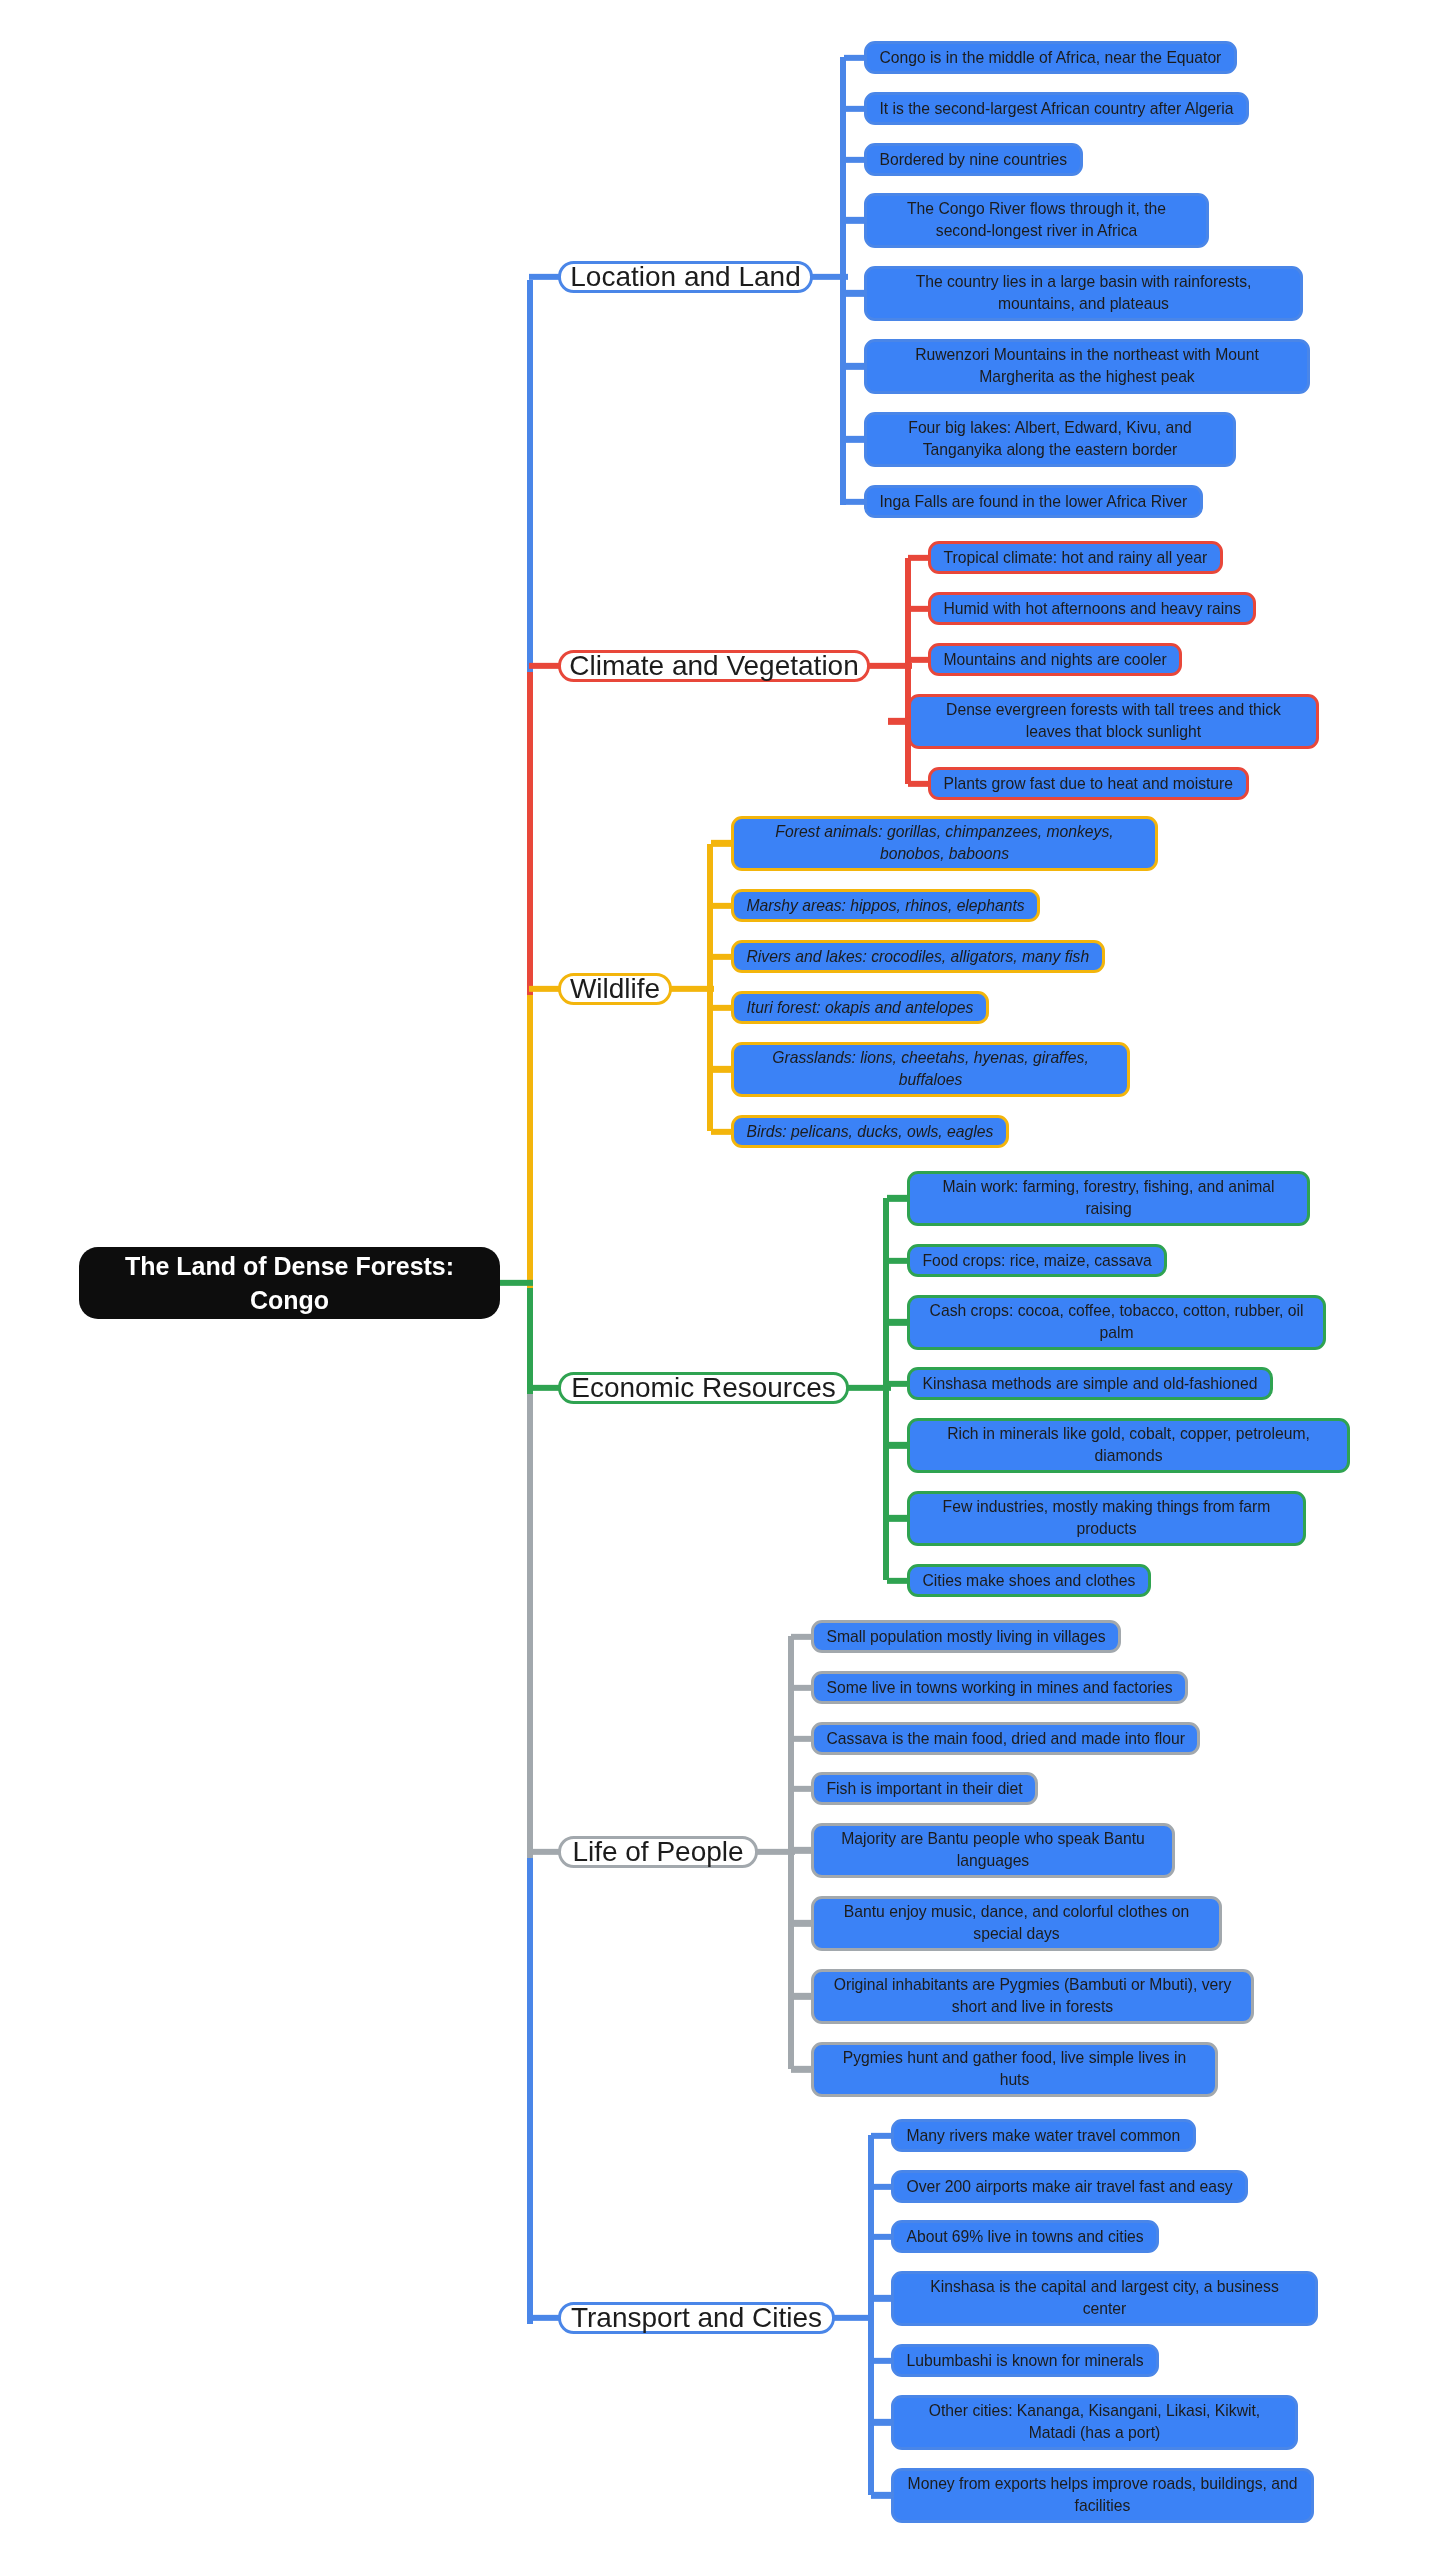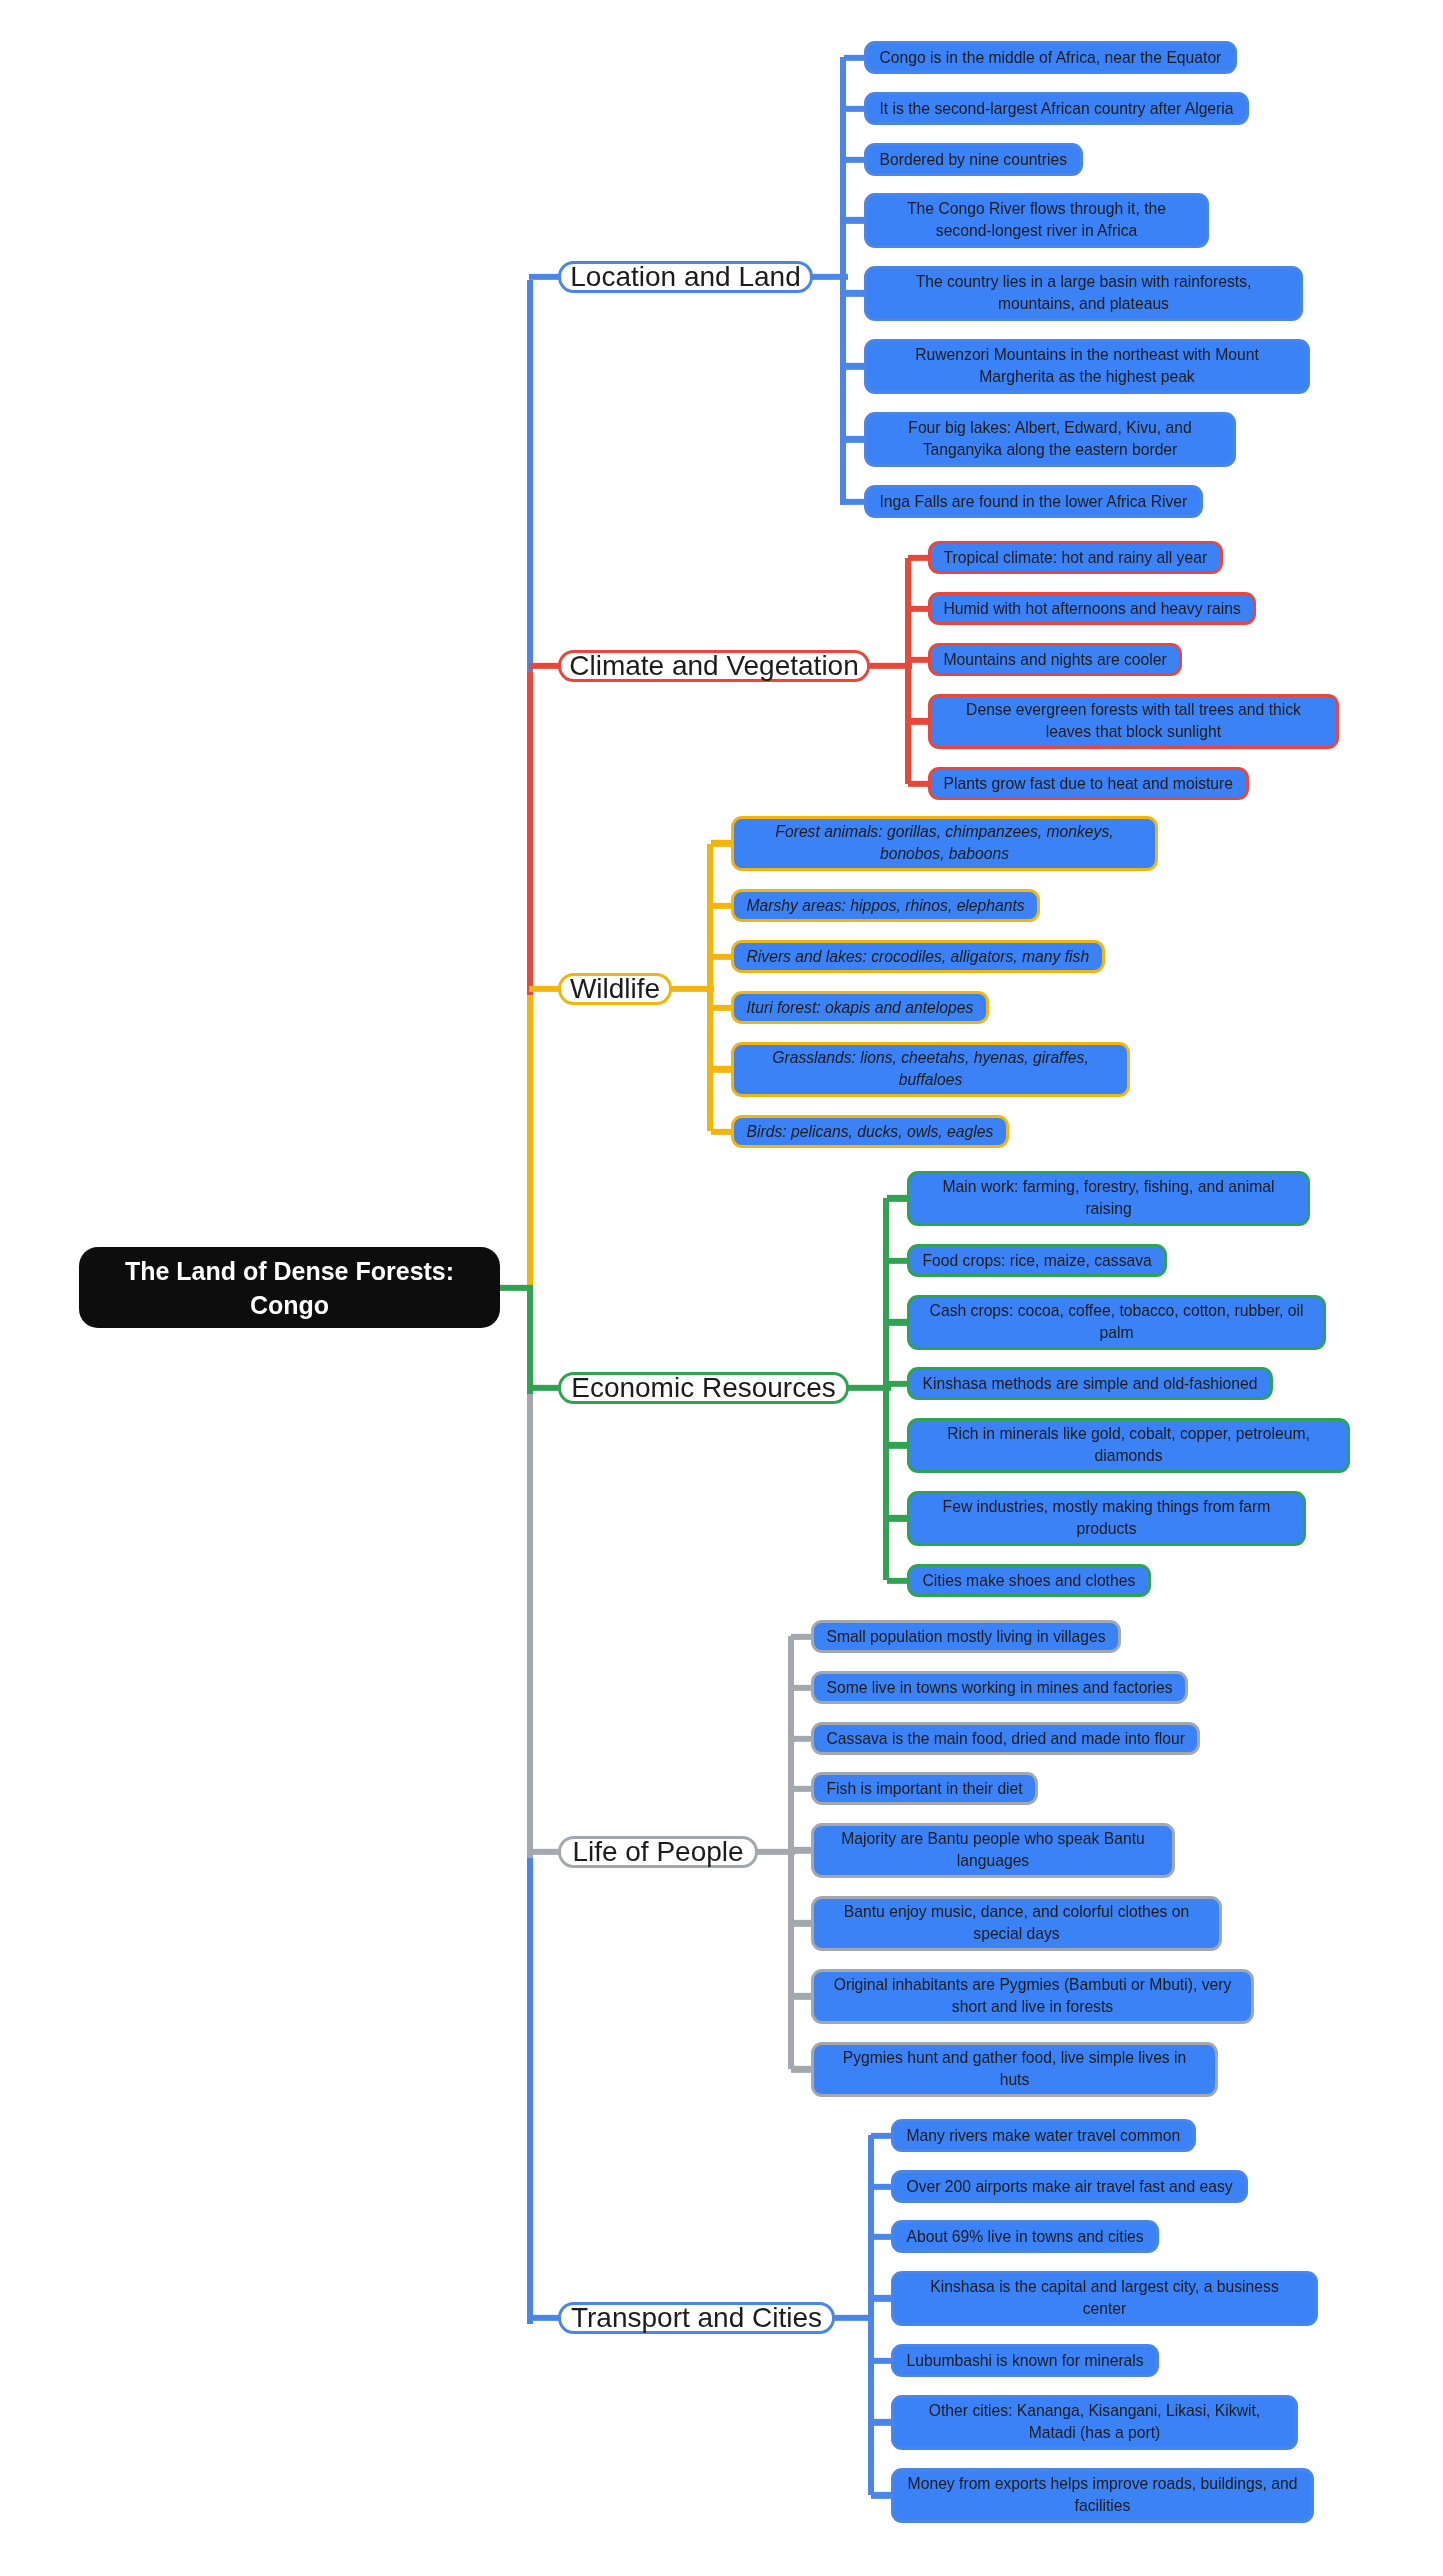--- a/index.html
+++ b/index.html
@@ -7,21 +7,21 @@
     position:relative;width:1443px;height:2576px;background:#ffffff;overflow:hidden;
     font-family:"Liberation Sans", sans-serif;color:#1c1c1c;
   }
   
   .trunk{position:absolute;left:527px;width:6.3px;}
   .spine{position:absolute;width:6.3px;}
   .bg-blue{background:#4a86e8;} .bg-red{background:#e8473a;} .bg-yellow{background:#f3b50c;}
   .bg-green{background:#2fa351;} .bg-gray{background:#a2a8ad;}
   
   .root{
-    position:absolute;left:79px;top:1247px;width:421px;height:81px;box-sizing:border-box;
+    position:absolute;left:79px;top:1247px;width:421px;height:72px;box-sizing:border-box;
     background:#0d0d0d;border-radius:19px;color:#ffffff;font-size:25px;font-weight:bold;
     line-height:34px;display:flex;align-items:center;justify-content:center;text-align:center;
     padding:3.1px 9.4px;
   }
   .root::after{content:"";position:absolute;right:-33px;top:50%;transform:translateY(-50%);
     width:33px;height:6.3px;background:#2fa351;}
   
   .branch-label{
     position:absolute;height:32px;box-sizing:border-box;background:#ffffff;
     border:3.9px solid;border-radius:15.7px;font-size:28px;line-height:34px;
@@ -90,21 +90,21 @@
   </div>
 
   <div class="g-red">
     <div class="branch-label lbl-climate" style="left:558px;top:650px;width:312px">
       <span>Climate and Vegetation</span>
     </div>
     <div class="spine bg-red" style="left:905px;top:558px;height:226px"></div>
     <div class="leaf" style="left:928px;top:541px">Tropical climate: hot and rainy all year</div>
     <div class="leaf" style="left:928px;top:592px">Humid with hot afternoons and heavy rains</div>
     <div class="leaf" style="left:928px;top:643px">Mountains and nights are cooler</div>
-    <div class="leaf" style="left:928px;top:694px;max-width:411px">Dense evergreen forests with tall trees and thick leaves that block sunlight</div>
+    <div class="leaf" style="left:908px;top:694px;max-width:411px">Dense evergreen forests with tall trees and thick leaves that block sunlight</div>
     <div class="leaf" style="left:928px;top:767px">Plants grow fast due to heat and moisture</div>
   </div>
 
   <div class="g-yellow">
     <div class="branch-label lbl-wildlife" style="left:558px;top:973px;width:114px">
       <span>Wildlife</span>
     </div>
     <div class="spine bg-yellow" style="left:707px;top:844px;height:287px"></div>
     <div class="leaf" style="left:731px;top:816px;max-width:427px">Forest animals: gorillas, chimpanzees, monkeys, bonobos, baboons</div>
     <div class="leaf" style="left:731px;top:889px">Marshy areas: hippos, rhinos, elephants</div>

